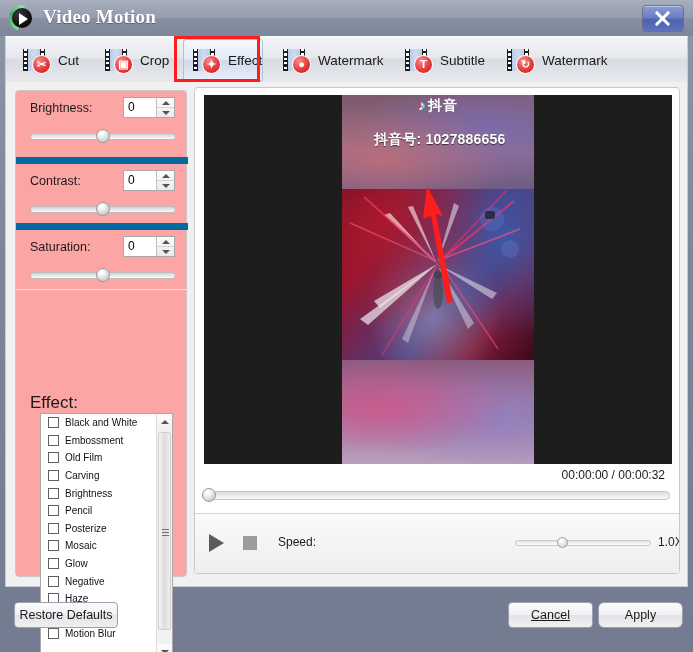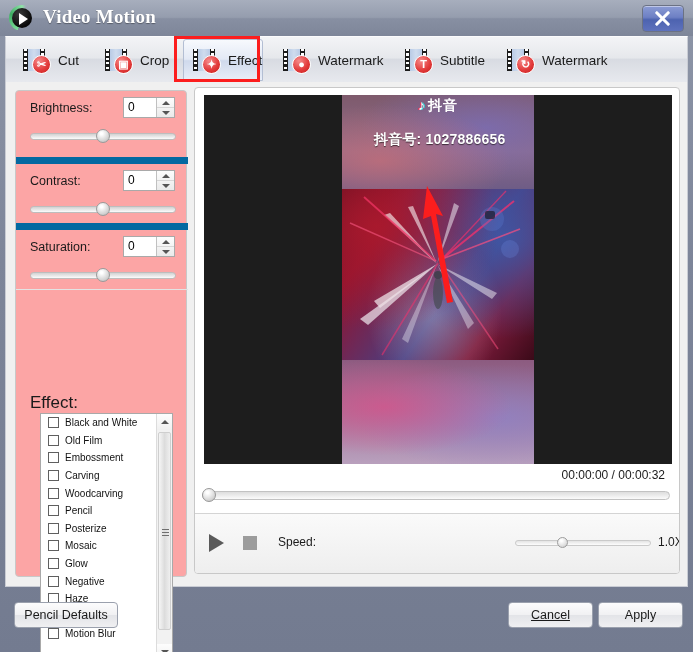--- a/index.html
+++ b/index.html
@@ -416,21 +416,21 @@
     border-radius: 4px;
     background: linear-gradient(to bottom, #fcfcfd 0%, #f1f1f3 48%, #e3e4e8 52%, #f0f0f2 100%);
     font-size: 12.5px; color: #1a1a1a;
     display: flex; align-items: center; justify-content: center;
     cursor: pointer;
     box-sizing: border-box;
   }
   .btn-restore { left: 14px; top: 8px; width: 104px; }
   .btn-ok      { left: 418px; top: 8px; width: 85px; }
   .btn-cancel  { left: 508px; top: 8px; width: 85px; text-decoration: underline; }
-  .btn-apply   { left: 598px; top: 8px; width: 85px; }
+  .btn-apply   { left: 598px; top: 8px; width: 85px; border-radius: 6px; }
 </style>
 </head>
 <body>
 
 <div class="window">
 
   <div class="titlebar">
     <div class="logo">
       <div class="arc"></div>
         <div class="disc"></div>
@@ -573,33 +573,33 @@
       <div class="effect-label">Effect:</div>
 
       <div class="effect-listbox">
         <div id="effect-items">
             <div class="effect-item">
               <span class="chk"></span>
               <span class="effect-name">Black and White</span>
             </div>
             <div class="effect-item">
               <span class="chk"></span>
+              <span class="effect-name">Embossment</span>
+            </div>
+            <div class="effect-item">
+              <span class="chk"></span>
               <span class="effect-name">Old Film</span>
             </div>
             <div class="effect-item">
               <span class="chk"></span>
-              <span class="effect-name">Embossment</span>
-            </div>
-            <div class="effect-item">
-              <span class="chk"></span>
               <span class="effect-name">Carving</span>
             </div>
             <div class="effect-item">
               <span class="chk"></span>
-              <span class="effect-name">Woodcarving</span>
+              <span class="effect-name">Brightness</span>
             </div>
             <div class="effect-item">
               <span class="chk"></span>
               <span class="effect-name">Pencil</span>
             </div>
             <div class="effect-item">
               <span class="chk"></span>
               <span class="effect-name">Posterize</span>
             </div>
             <div class="effect-item">
@@ -705,18 +705,18 @@
             <span class="knob" style="left:42px"></span>
         </div>
         <div class="speed-val">1.0X</div>
 
       </div>
 
     </div>
   </div>
 
   <div class="btnbar">
-    <div class="btn btn-restore">Pencil Defaults</div>
+    <div class="btn btn-restore">Restore Defaults</div>
     <div class="btn btn-cancel">Cancel</div>
     <div class="btn btn-apply">Apply</div>
   </div>
 
 </div>
 
 </body></html>

